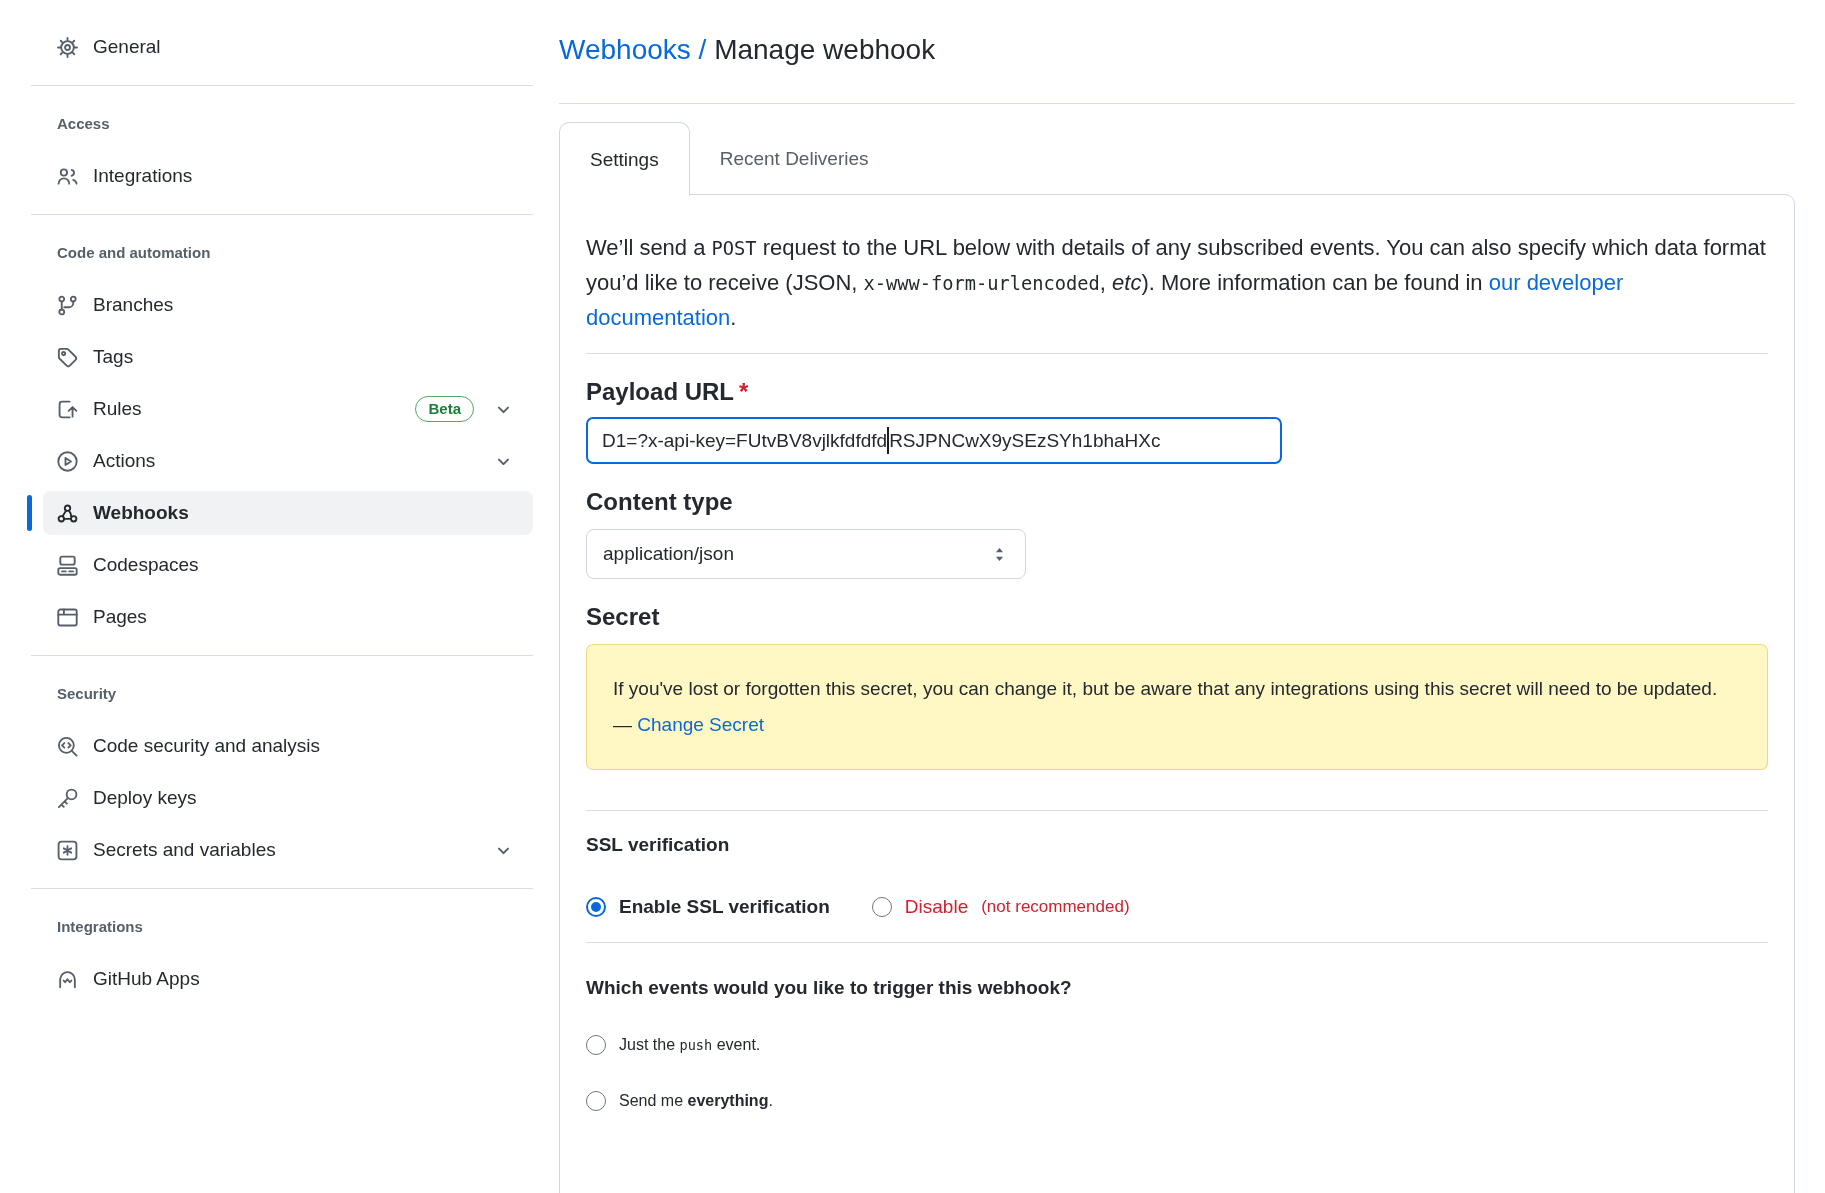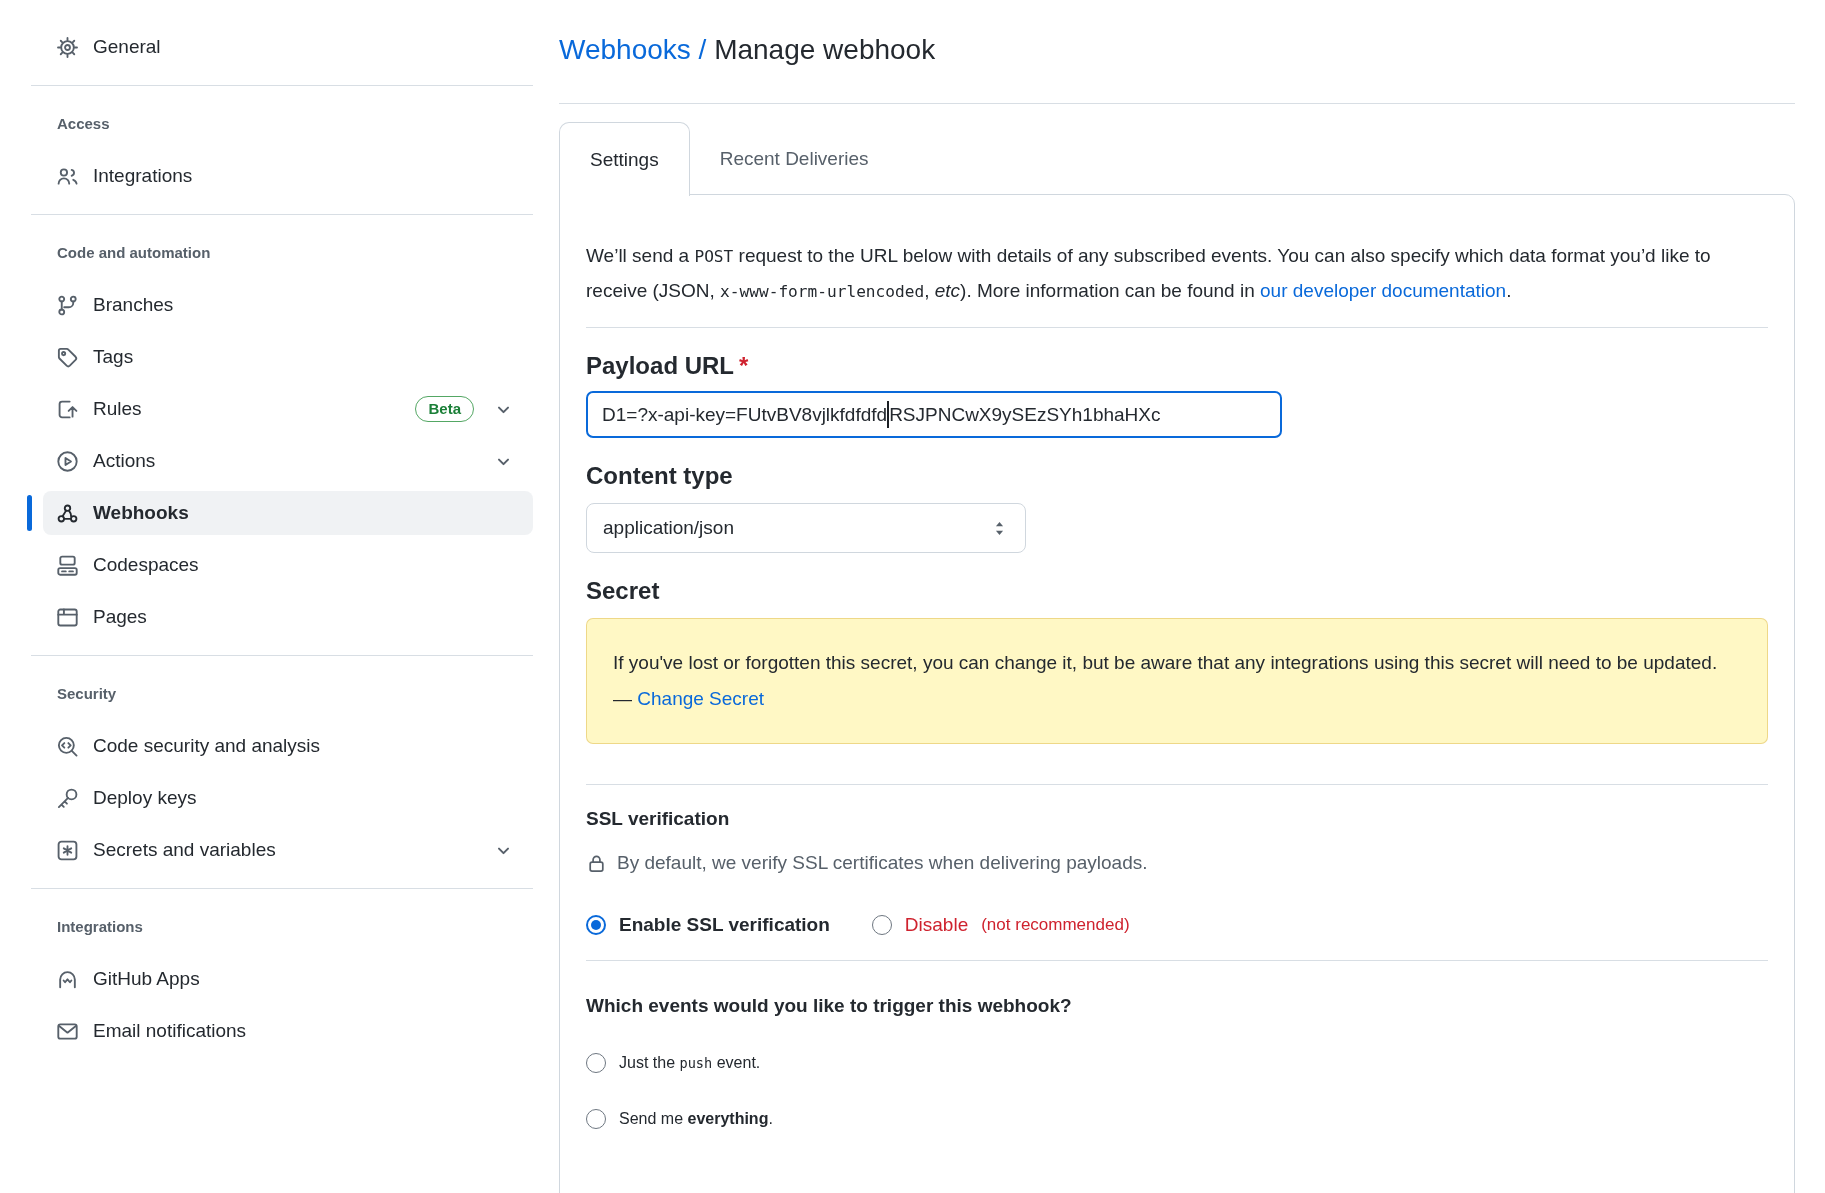--- a/index.html
+++ b/index.html
@@ -26,21 +26,21 @@
   .main{position:absolute;left:559px;top:0;width:1236px;}
   .page-title{margin:30px 0 0;font-size:28px;font-weight:400;line-height:40px;}
   .page-title .crumb{color:#0969da;}
   .pagehead-divider{border:none;border-top:1px solid #d8dee4;margin:33px 0 0;}
   .tabnav{display:flex;align-items:flex-end;margin-top:18px;}
   .tab{display:flex;align-items:center;padding:0 30px;height:73px;font-size:19px;color:#57606a;cursor:pointer;}
   .tab.active{color:#24292f;background:#fff;border:1px solid #d0d7de;border-bottom:none;
     border-radius:10px 10px 0 0;position:relative;z-index:2;margin-bottom:-1px;}
   .content-box{margin-top:-1px;border:1px solid #d0d7de;border-radius:0 10px 10px 10px;background:#fff;
     height:1080px;padding:26px 26px 0;box-sizing:border-box;position:relative;z-index:1;}
-  .intro{margin:18px 0 0;font-size:19px;line-height:34px;max-width:1180px;}
+  .intro{margin:10px 0 0;font-size:22px;line-height:34px;max-width:1180px;}
   .box-divider{border:none;border-top:1px solid #d8dee4;}
   .hr-1{margin:18px 0 14px;}
   .hr-2{margin:40px 0 0;}
   .hr-3{margin:24px 0 0;}
   .field-label{margin:26px 0 0;font-size:24px;font-weight:700;line-height:23px;}
   .req{color:#cf222e;margin-left:5px;font-weight:700;}
   .url-input{margin-top:14px;width:696px;height:47px;border:2px solid #0969da;border-radius:7px;
     box-sizing:border-box;display:flex;align-items:center;padding:0 14px;font-size:19px;white-space:nowrap;overflow:hidden;background:#fff;}
   .caret{display:inline-block;width:2px;height:27px;background:#1b1f24;margin:0 0px;}
   .select{margin-top:16px;width:440px;height:50px;border:1px solid #d0d7de;border-radius:8px;background:#fff;
@@ -226,29 +226,20 @@
   <div class="nav-item">
     <span class="ic">
       <svg class="icon" width="23" height="23" viewBox="0 0 16 16">
         <path d="M2.9 13.4V8a5.1 5.1 0 0 1 10.2 0v5.4"></path>
         <path d="M5.3 8.7l1 1.2 1.7-2 1.7 2 1-1.2"></path>
       </svg>
       </span>
     <span>GitHub Apps</span>
   </div>
 
-  <div class="nav-item">
-    <span class="ic">
-      <svg class="icon" width="23" height="23" viewBox="0 0 16 16">
-        <rect x="1.6" y="3" width="12.8" height="10" rx="1.4"></rect>
-        <path d="M2.2 4.2 8 8.8l5.8-4.6"></path>
-      </svg>
-      </span>
-    <span>Email notifications</span>
-  </div>
 
 </nav>
 
 <main class="main">
 
   <h1 class="page-title"><a class="crumb">Webhooks /</a> <span>Manage webhook</span></h1>
 
   <hr class="pagehead-divider">
 
   <div class="tabnav">
@@ -280,29 +271,20 @@
       </span>
     </div>
 
     <div class="field-label">Secret</div>
     <div class="flash-warn"><span>If you've lost or forgotten this secret, you can change it, but be aware that any integrations using this secret will need to be updated. — </span><a>Change Secret</a></div>
 
     <hr class="box-divider hr-2">
 
     <div class="section-h">SSL verification</div>
 
-    <div class="note-row">
-      <span>
-        <svg class="icon" width="21" height="21" viewBox="0 0 16 16">
-          <rect x="3.2" y="7" width="9.6" height="6.8" rx="1.4"></rect>
-          <path d="M5.4 7V5.2a2.6 2.6 0 0 1 5.2 0V7"></path>
-        </svg>
-        </span>
-      <span>By default, we verify SSL certificates when delivering payloads.</span>
-    </div>
 
     <div class="radio-row">
       <label class="radio-opt">
         <span class="radio checked"></span>
         <span class="bold">Enable SSL verification</span>
       </label>
       <label class="radio-opt">
         <span class="radio"></span>
         <span class="danger-text">Disable</span>
         <span class="danger-note">(not recommended)</span>

